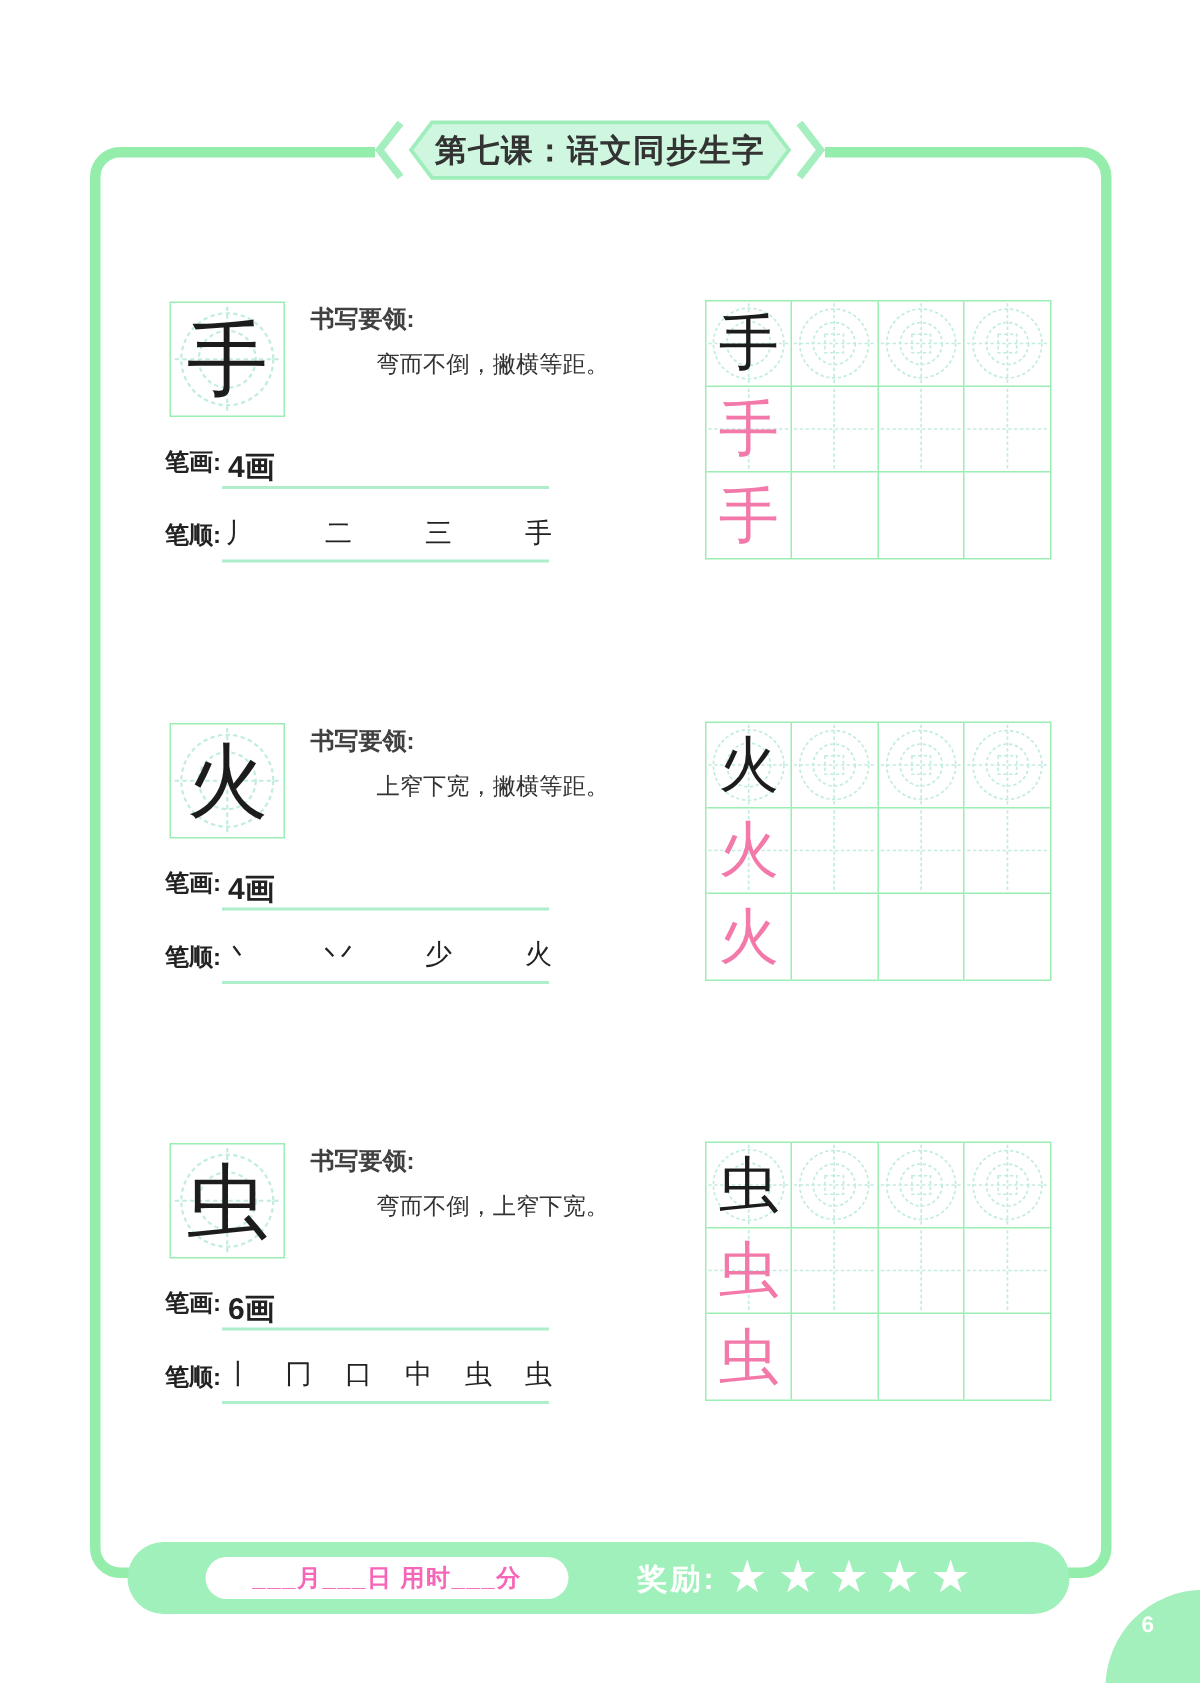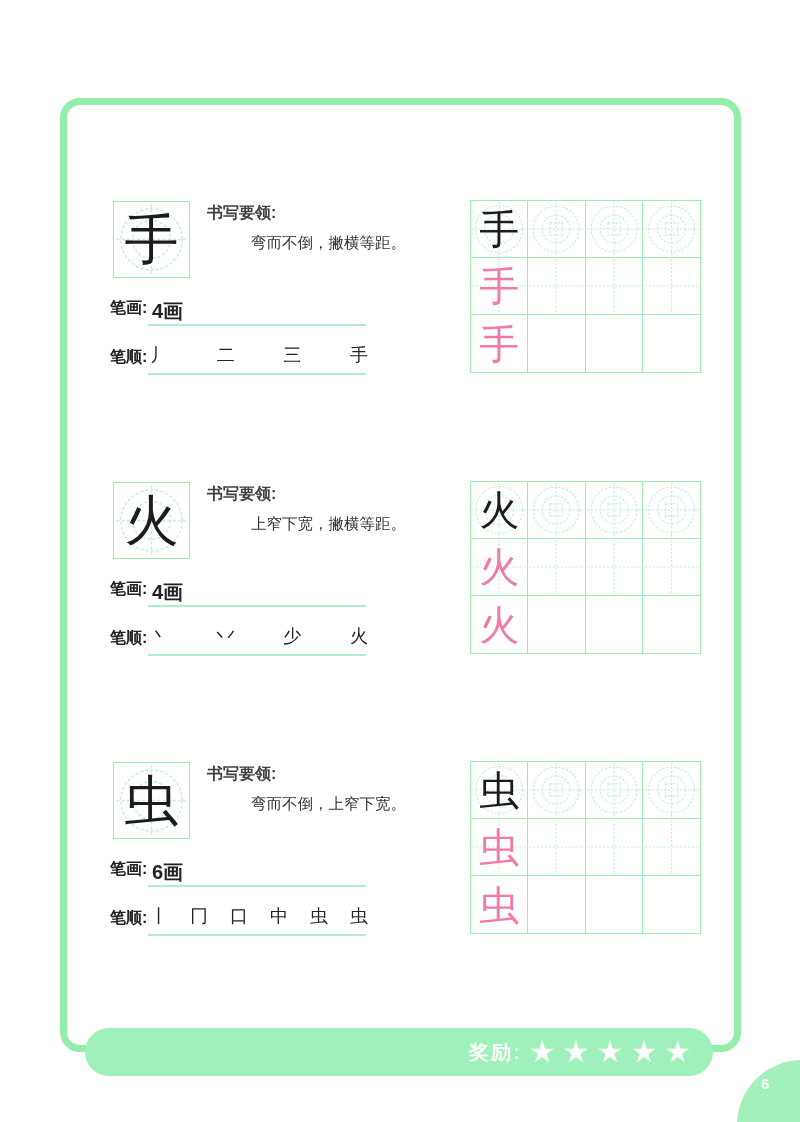--- a/index.html
+++ b/index.html
@@ -71,21 +71,21 @@
   .date-pill {
     position:absolute; left:52px; top:10px; width:242px; height:28px;
     background:#ffffff; border-radius:14px;
     display:flex; align-items:center; justify-content:center;
     font-size:16px; font-weight:bold; color:#f666b8; letter-spacing:1px;
   }
   .reward {
     position:absolute; left:340px; top:0; height:48px;
     display:flex; align-items:center; gap:7px;
   }
-  .reward-label { font-size:20px; font-weight:bold; color:#ffffff; letter-spacing:2px;margin-left:44px; }
+  .reward-label { font-size:20px; font-weight:bold; color:#ffffff; letter-spacing:2px; }
   .star { font-size:30px; color:#ffffff; line-height:1; }
   .page-circle {
     position:absolute; left:737px; top:1060px; width:130px; height:130px;
     border-radius:50%; background:#a3f0bc;
   }
   .page-num { position:absolute; left:24px; top:15px; font-size:15px; font-weight:bold; color:#ffffff; }
 </style>
 </head>
 <body>
 
@@ -114,20 +114,28 @@
           <line x1="2" y1="50" x2="98" y2="50"></line>
       </g>
     </symbol>
   </defs>
 </svg>
 
 <div class="page">
 
   <div class="frame"></div>
 
+  <div class="banner">
+    <svg viewBox="0 0 300 40">
+      <polyline points="17,2 3,20 17,38" fill="none" stroke="#a5eec0" stroke-width="5"></polyline>
+      <polyline points="283,2 297,20 283,38" fill="none" stroke="#a5eec0" stroke-width="5"></polyline>
+      <polygon points="38,1.5 262,1.5 276,20 262,38.5 38,38.5 24,20" fill="#cff6df" stroke="#9fedbb" stroke-width="2.5"></polygon>
+    </svg>
+    <div class="banner-title">第七课：语文同步生字</div>
+  </div>
 
   <div class="section" style="top:200px">
     <div class="char-box">
       <svg class="guide" viewBox="0 0 100 100">
           <use href="#gbox"></use>
         </svg>
       <span class="big-char">手</span>
     </div>
     <div class="tips-title">书写要领:</div>
     <div class="tips-desc">弯而不倒，撇横等距。</div>
@@ -346,20 +354,21 @@
       <div class="cell">
         <span class="pc pink">虫</span>
       </div>
       <div class="cell"></div>
       <div class="cell"></div>
       <div class="cell"></div>
     </div>
   </div>
 
   <div class="footer-bar">
+    <div class="date-pill">___月___日  用时___分</div>
     <div class="reward">
       <span class="reward-label">奖励:</span>
       <span class="star">★</span>
       <span class="star">★</span>
       <span class="star">★</span>
       <span class="star">★</span>
       <span class="star">★</span>
     </div>
   </div>
 

